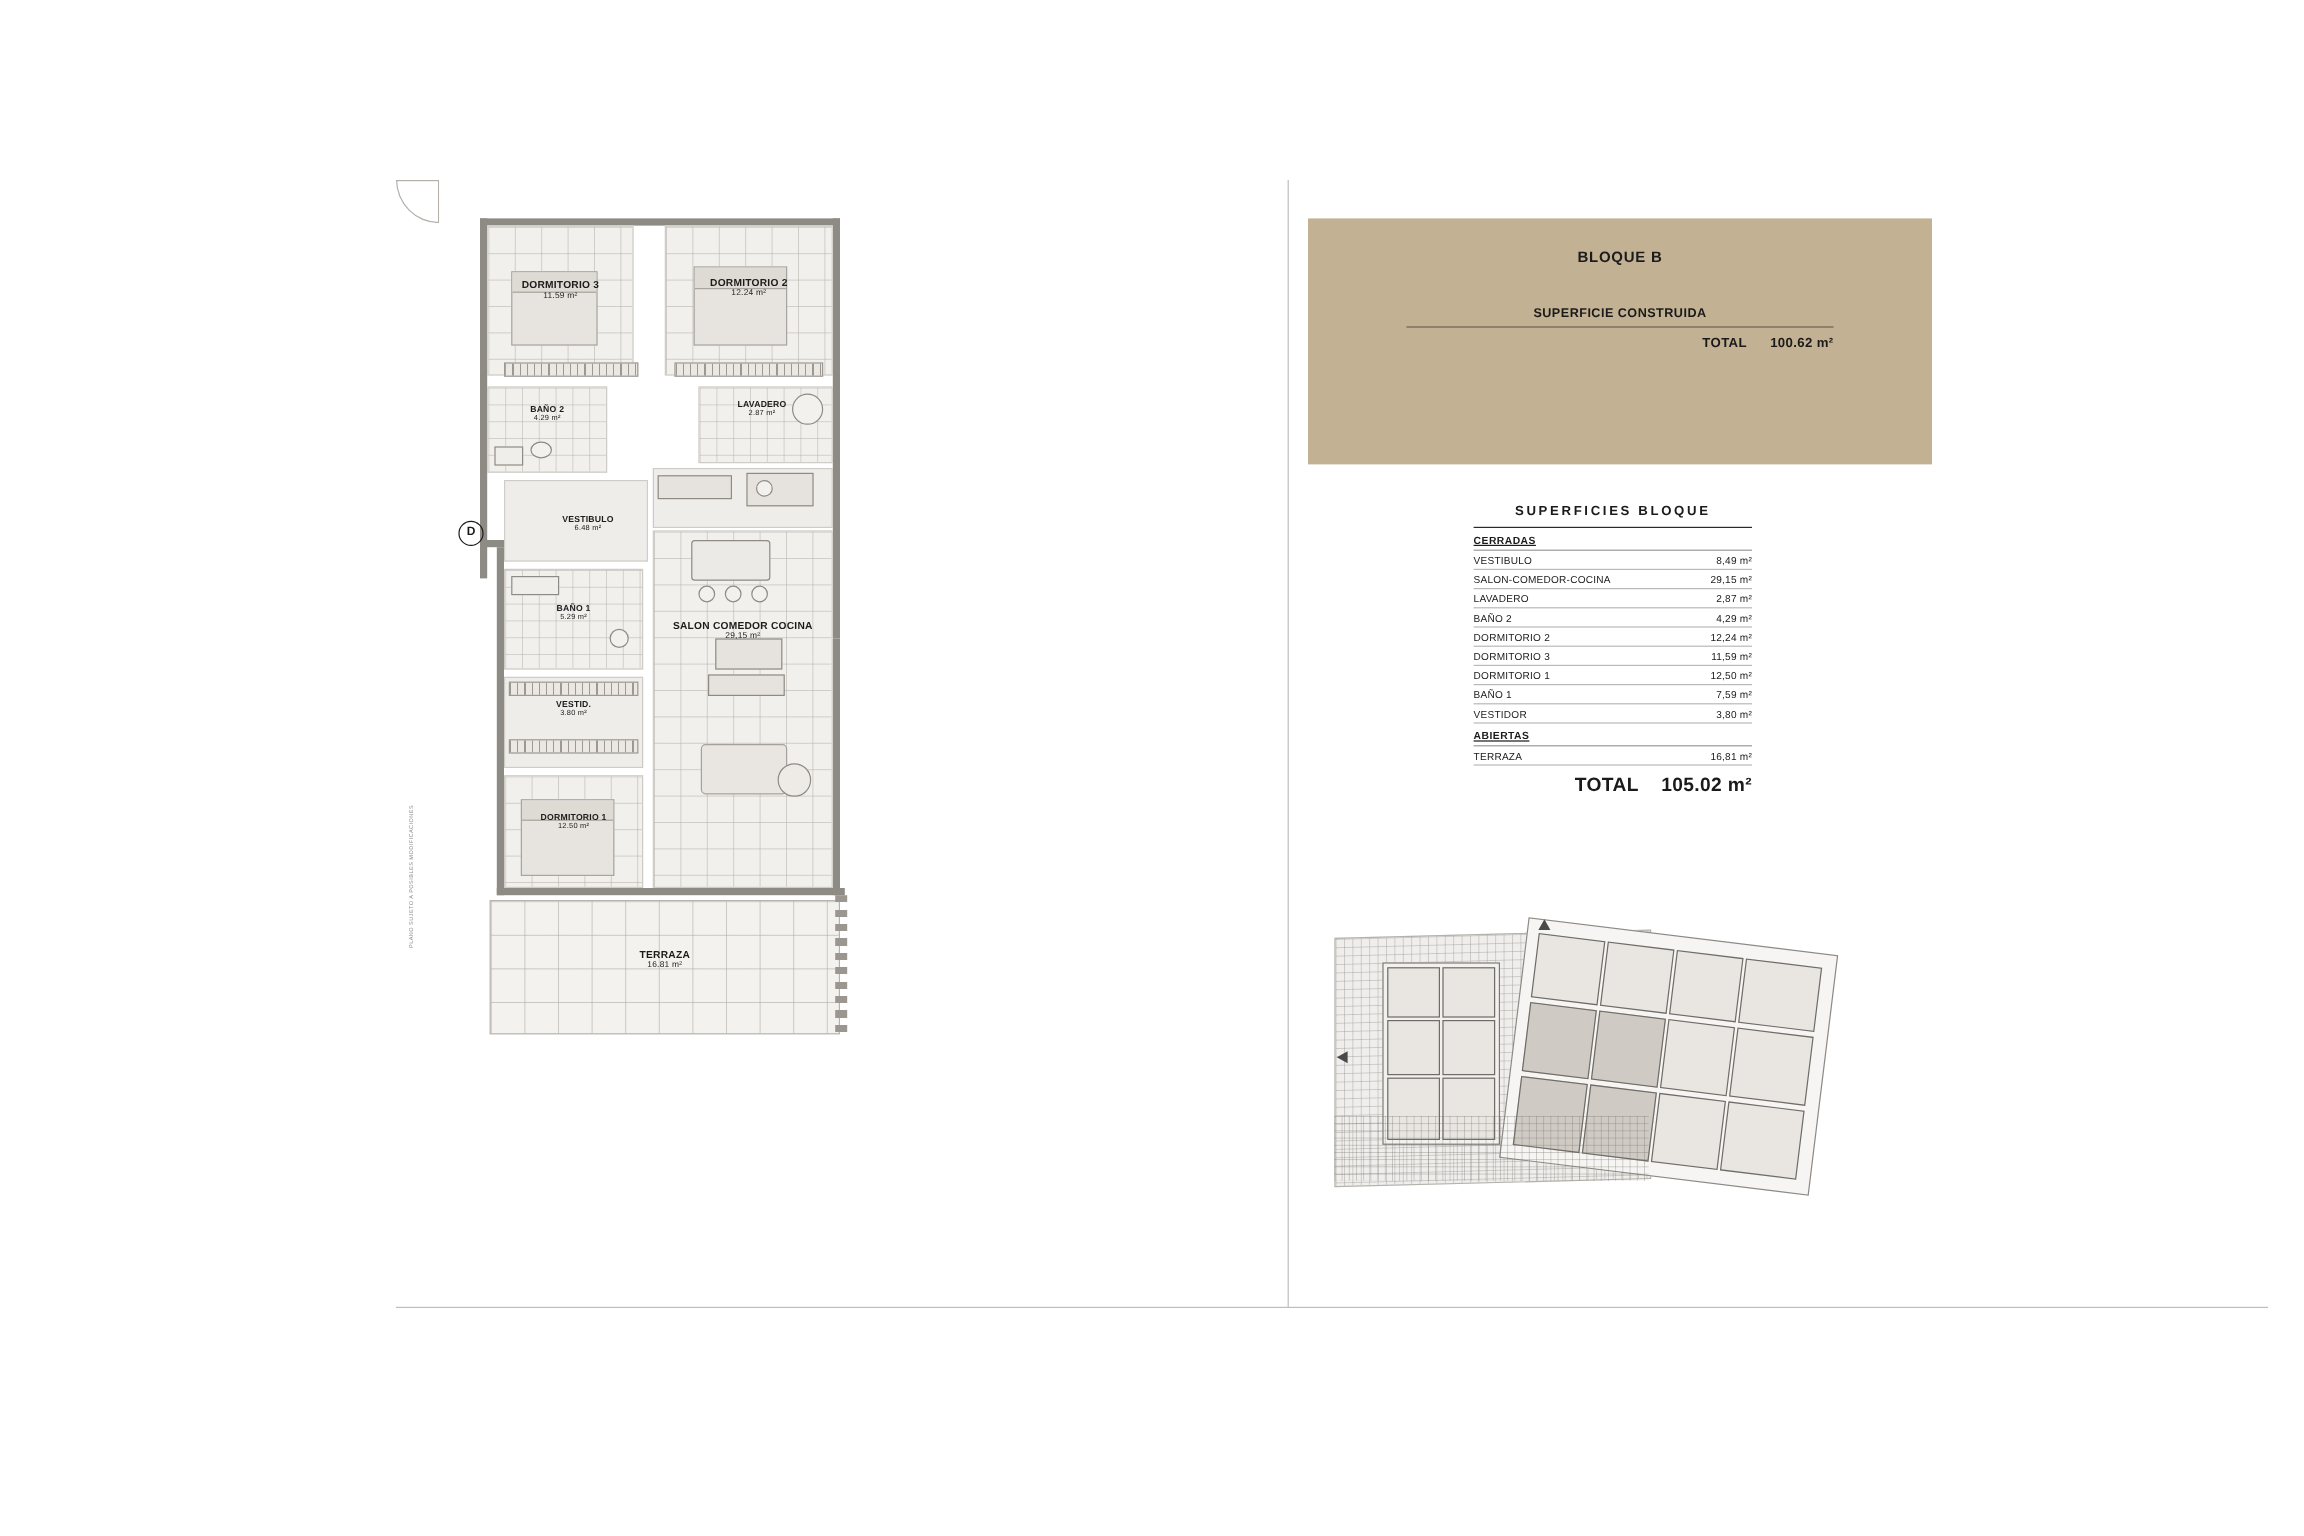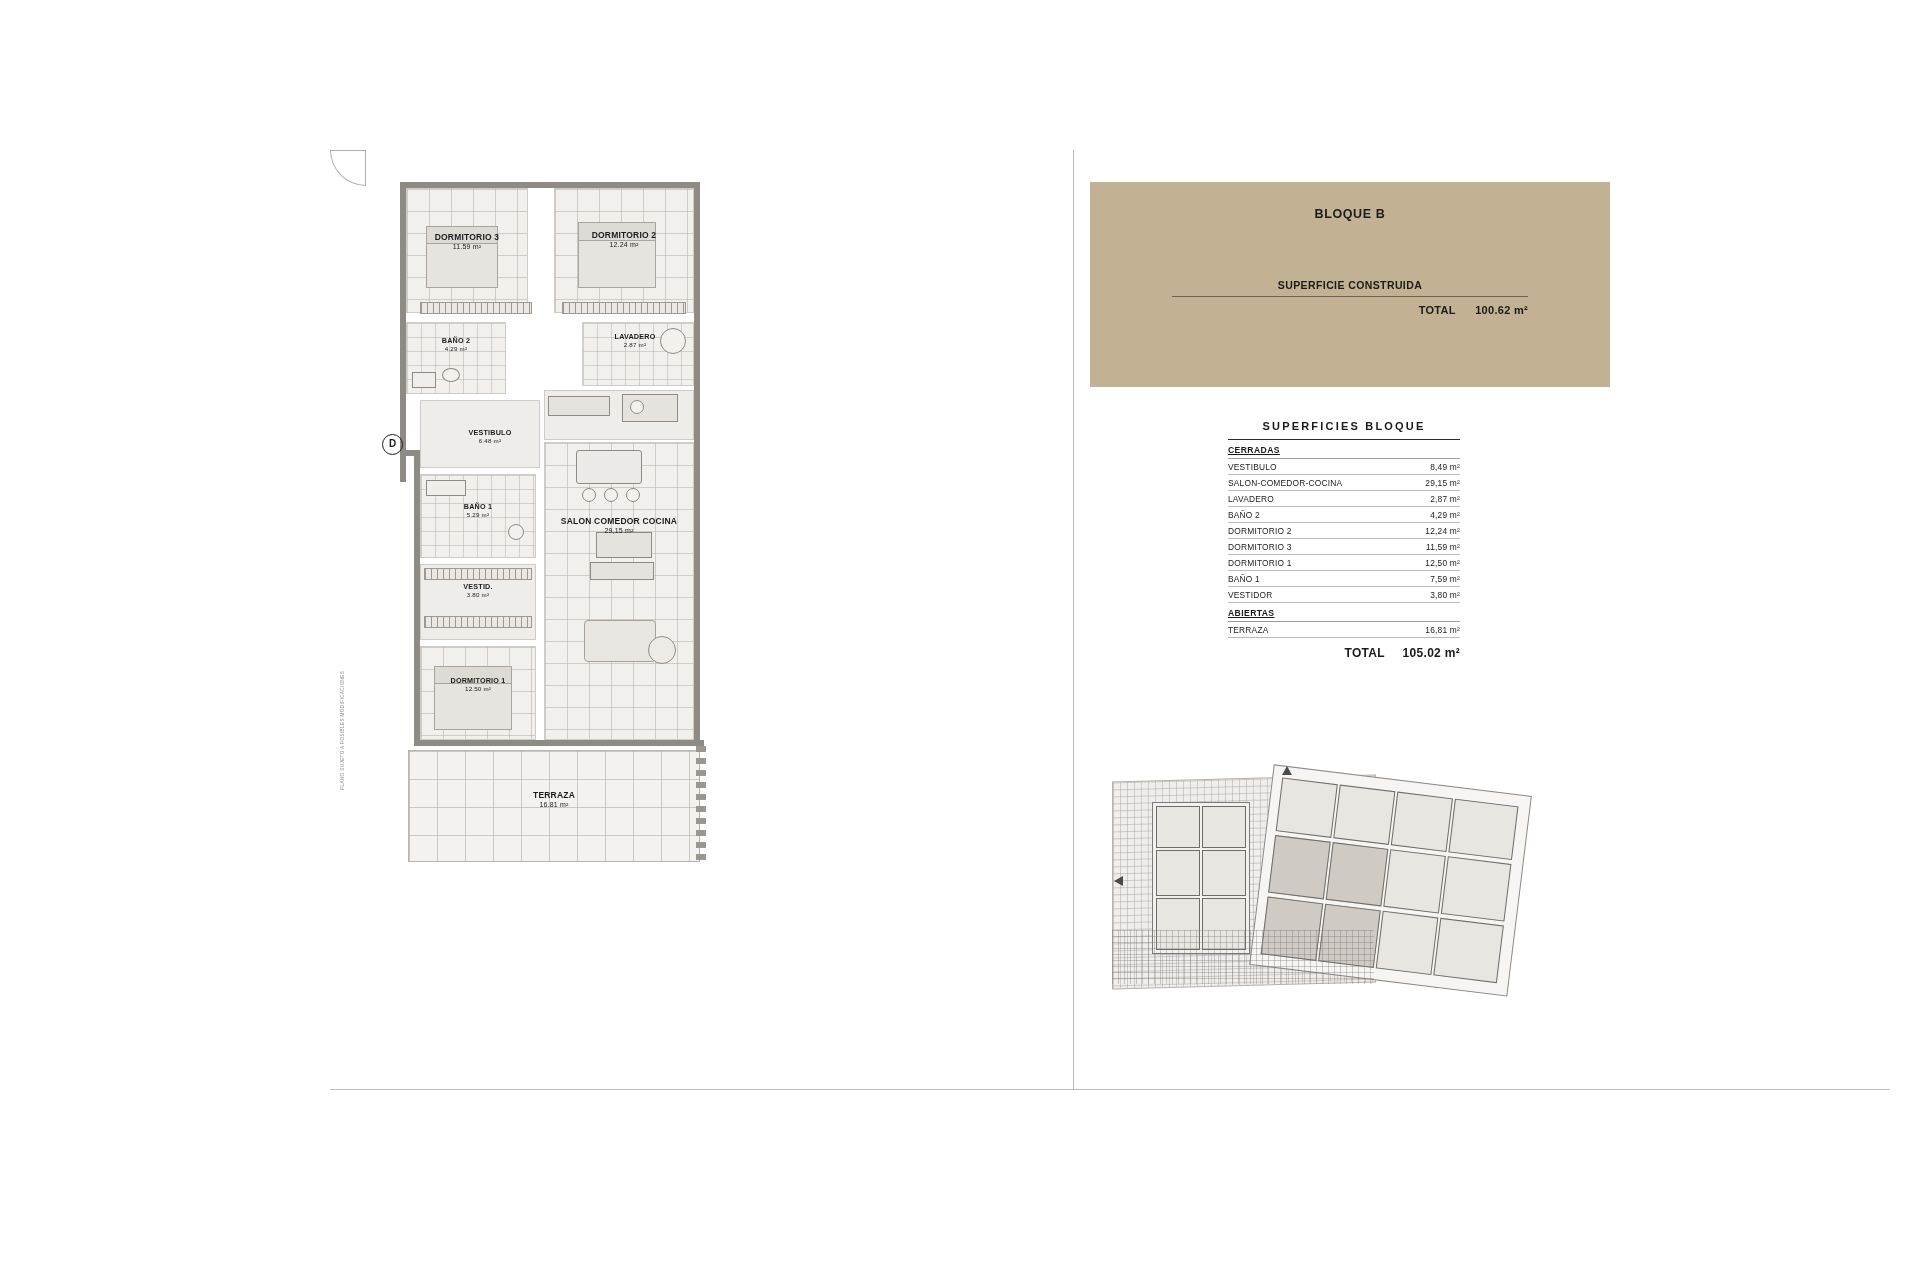--- a/index.html
+++ b/index.html
@@ -199,21 +199,21 @@
   }
   #titleblock .tb-sub {
     text-align: center;
     padding-top: 9px;
     font-size: 12.5px;
     font-weight: 700;
     letter-spacing: .6px;
     color: #1c1c1c;
   }
   #titleblock .tb-head {
-    margin: 58px auto 0;
+    margin: 34px auto 0;
     width: 356px;
     text-align: center;
     font-size: 10.5px;
     font-weight: 700;
     letter-spacing: .4px;
     padding-bottom: 5px;
     border-bottom: 1px solid #6d6250;
   }
   .tb-rows { margin: 0 auto; width: 356px; }
   .tb-row {
@@ -264,21 +264,21 @@
     display: flex;
     justify-content: space-between;
     font-size: 8.4px;
     padding: 3px 0 2px;
     border-bottom: 1px solid #b9b9b9;
     letter-spacing: .2px;
   }
   .u-row .val { white-space: nowrap; }
   .u-total {
     text-align: right;
-    font-size: 12px;
+    font-size: 16px;
     font-weight: 700;
     padding-top: 8px;
     letter-spacing: .3px;
   }
   .u-total .tl { margin-right: 14px; }
 
   
   #keyplan {
     position: absolute;
     left: 1110px;

